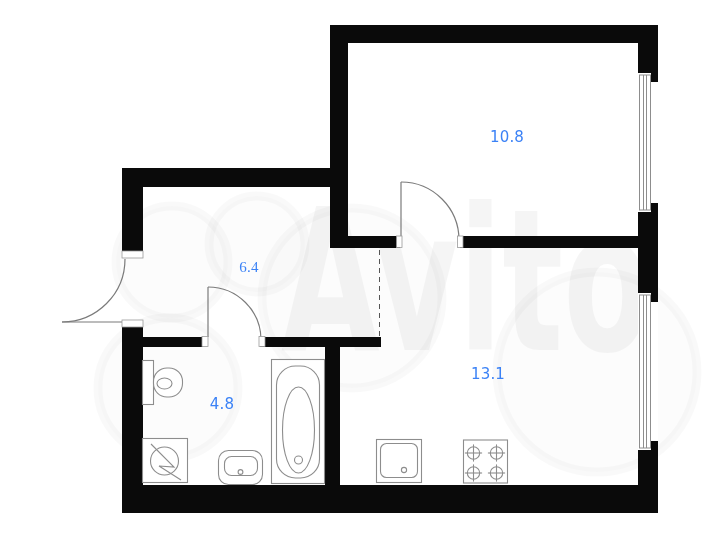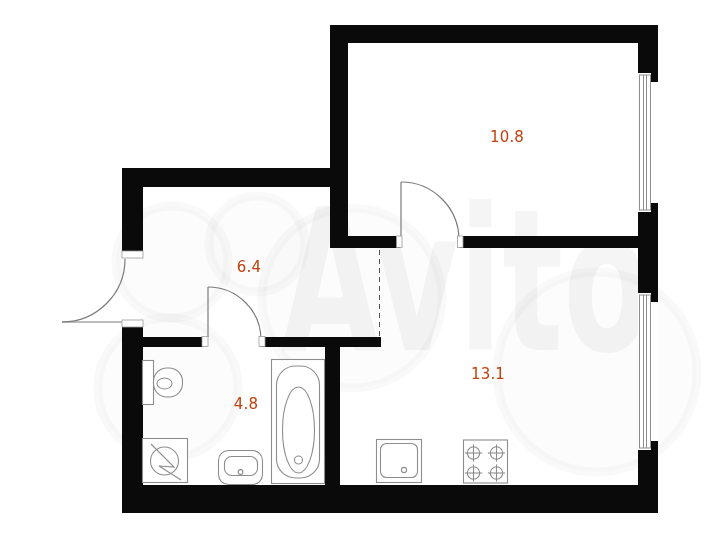--- a/index.html
+++ b/index.html
@@ -4,21 +4,21 @@
 <style>
   html,body{margin:0;padding:0;background:#ffffff;}
   .plan{
     position:relative;width:720px;height:540px;background:#ffffff;overflow:hidden;
     font-family:"DejaVu Sans","Liberation Sans",sans-serif;
   }
   .layer{position:absolute;left:0;top:0;width:720px;height:540px;}
   .wall{position:absolute;background:#0a0a0a;}
   .room-label{
     position:absolute;transform:translate(-50%,-50%);
-    font-size:15px;color:#c2410c;letter-spacing:0.2px;white-space:nowrap;
+    font-size:15px;color:#3b82f6;letter-spacing:0.2px;white-space:nowrap;
   }
   svg{display:block;}
 </style>
 </head>
 <body>
 
 <div class="plan">
 
   <svg class="layer" width="720" height="540" viewBox="0 0 720 540">
     <g fill="rgba(0,0,0,0.012)" stroke="rgba(0,0,0,0.025)" stroke-width="9">
@@ -129,17 +129,17 @@
         <line x1="464.9" y1="473" x2="482.1" y2="473"></line>
           <line x1="473.5" y1="464.4" x2="473.5" y2="481.6"></line>
         <circle cx="496.5" cy="473" r="6.2"></circle>
         <line x1="487.9" y1="473" x2="505.1" y2="473"></line>
           <line x1="496.5" y1="464.4" x2="496.5" y2="481.6"></line>
       </g>
     </g>
   </svg>
 
   <div class="room-label" style="left:507px;top:137px;">10.8</div>
-  <div class="room-label" style="left:249px;top:267px;">6.4</div>
-  <div class="room-label" style="left:222px;top:404px;margin-left:24px;">4.8</div>
+  <div class="room-label" style="left:249px;top:267px;font-family:Liberation Serif, serif;">6.4</div>
+  <div class="room-label" style="left:222px;top:404px;">4.8</div>
   <div class="room-label" style="left:488px;top:374px;">13.1</div>
 
 </div>
 
 </body></html>

